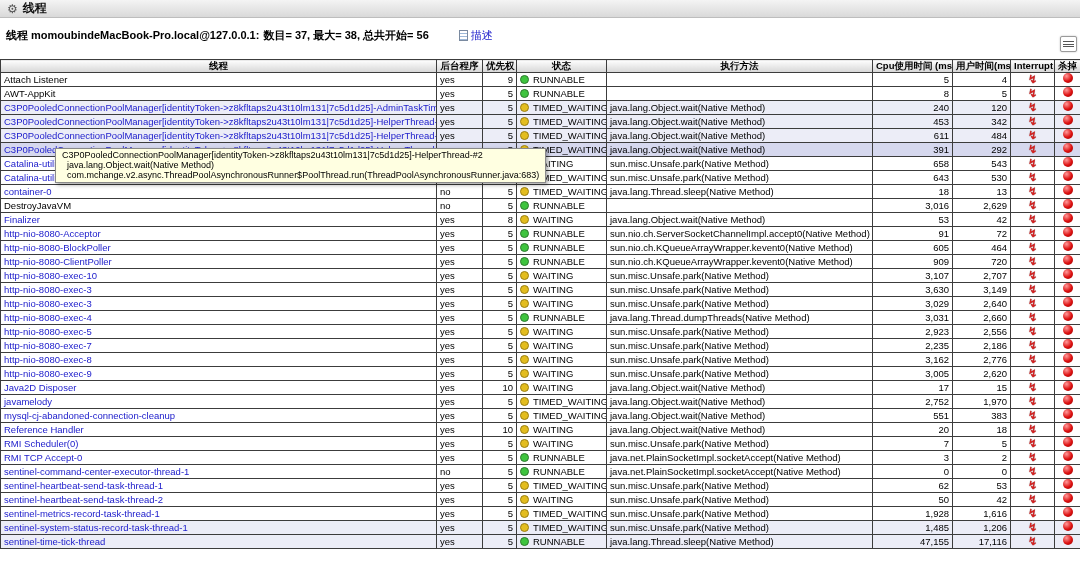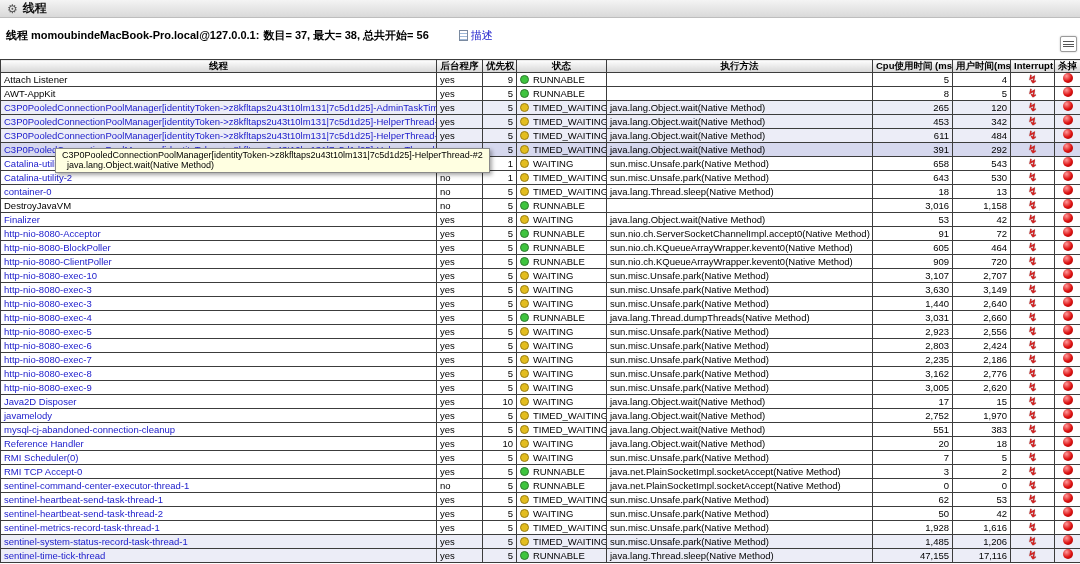--- a/index.html
+++ b/index.html
@@ -125,21 +125,21 @@
         <td class="c-num">5</td>
         <td class="c-icon"><span class="intr">↯</span></td>
         <td class="c-icon"><span class="kill"></span></td>
       </tr>
       <tr class="sh">
         <td class="c-thread"><span class="lnk">C3P0PooledConnectionPoolManager[identityToken-&gt;z8kfltaps2u43t10lm131|7c5d1d25]-AdminTaskTimer</span></td>
         <td class="c-daemon">yes</td>
         <td class="c-priority">5</td>
         <td class="c-state"><span class="bullet wait"></span><span>TIMED_WAITING</span></td>
         <td class="c-method">java.lang.Object.wait(Native Method)</td>
-        <td class="c-num">265</td>
+        <td class="c-num">240</td>
         <td class="c-num">120</td>
         <td class="c-icon"><span class="intr">↯</span></td>
         <td class="c-icon"><span class="kill"></span></td>
       </tr>
       <tr class="sh">
         <td class="c-thread"><span class="lnk">C3P0PooledConnectionPoolManager[identityToken-&gt;z8kfltaps2u43t10lm131|7c5d1d25]-HelperThread-#0</span></td>
         <td class="c-daemon">yes</td>
         <td class="c-priority">5</td>
         <td class="c-state"><span class="bullet wait"></span><span>TIMED_WAITING</span></td>
         <td class="c-method">java.lang.Object.wait(Native Method)</td>
@@ -203,21 +203,21 @@
         <td class="c-icon"><span class="intr">↯</span></td>
         <td class="c-icon"><span class="kill"></span></td>
       </tr>
       <tr>
         <td class="c-thread"><span>DestroyJavaVM</span></td>
         <td class="c-daemon">no</td>
         <td class="c-priority">5</td>
         <td class="c-state"><span class="bullet run"></span><span>RUNNABLE</span></td>
         <td class="c-method"></td>
         <td class="c-num">3,016</td>
-        <td class="c-num">1,158</td>
+        <td class="c-num">2,629</td>
         <td class="c-icon"><span class="intr">↯</span></td>
         <td class="c-icon"><span class="kill"></span></td>
       </tr>
       <tr>
         <td class="c-thread"><span class="lnk">Finalizer</span></td>
         <td class="c-daemon">yes</td>
         <td class="c-priority">8</td>
         <td class="c-state"><span class="bullet wait"></span><span>WAITING</span></td>
         <td class="c-method">java.lang.Object.wait(Native Method)</td>
         <td class="c-num">53</td>
@@ -279,21 +279,21 @@
         <td class="c-num">3,149</td>
         <td class="c-icon"><span class="intr">↯</span></td>
         <td class="c-icon"><span class="kill"></span></td>
       </tr>
       <tr>
         <td class="c-thread"><span class="lnk">http-nio-8080-exec-3</span></td>
         <td class="c-daemon">yes</td>
         <td class="c-priority">5</td>
         <td class="c-state"><span class="bullet wait"></span><span>WAITING</span></td>
         <td class="c-method">sun.misc.Unsafe.park(Native Method)</td>
-        <td class="c-num">1,440</td>
+        <td class="c-num">3,029</td>
         <td class="c-num">2,640</td>
         <td class="c-icon"><span class="intr">↯</span></td>
         <td class="c-icon"><span class="kill"></span></td>
       </tr>
       <tr>
         <td class="c-thread"><span class="lnk">http-nio-8080-exec-4</span></td>
         <td class="c-daemon">yes</td>
         <td class="c-priority">5</td>
         <td class="c-state"><span class="bullet run"></span><span>RUNNABLE</span></td>
         <td class="c-method">java.lang.Thread.dumpThreads(Native Method)</td>
@@ -307,31 +307,20 @@
         <td class="c-daemon">yes</td>
         <td class="c-priority">5</td>
         <td class="c-state"><span class="bullet wait"></span><span>WAITING</span></td>
         <td class="c-method">sun.misc.Unsafe.park(Native Method)</td>
         <td class="c-num">2,923</td>
         <td class="c-num">2,556</td>
         <td class="c-icon"><span class="intr">↯</span></td>
         <td class="c-icon"><span class="kill"></span></td>
       </tr>
       <tr>
-        <td class="c-thread"><span class="lnk">http-nio-8080-exec-6</span></td>
-        <td class="c-daemon">yes</td>
-        <td class="c-priority">5</td>
-        <td class="c-state"><span class="bullet wait"></span><span>WAITING</span></td>
-        <td class="c-method">sun.misc.Unsafe.park(Native Method)</td>
-        <td class="c-num">2,803</td>
-        <td class="c-num">2,424</td>
-        <td class="c-icon"><span class="intr">↯</span></td>
-        <td class="c-icon"><span class="kill"></span></td>
-      </tr>
-      <tr>
         <td class="c-thread"><span class="lnk">http-nio-8080-exec-7</span></td>
         <td class="c-daemon">yes</td>
         <td class="c-priority">5</td>
         <td class="c-state"><span class="bullet wait"></span><span>WAITING</span></td>
         <td class="c-method">sun.misc.Unsafe.park(Native Method)</td>
         <td class="c-num">2,235</td>
         <td class="c-num">2,186</td>
         <td class="c-icon"><span class="intr">↯</span></td>
         <td class="c-icon"><span class="kill"></span></td>
       </tr>
@@ -488,13 +477,14 @@
         <td class="c-num">17,116</td>
         <td class="c-icon"><span class="intr">↯</span></td>
         <td class="c-icon"><span class="kill"></span></td>
       </tr>
     </tbody>
 </table>
 
 <div class="tooltip">
     <div class="tline">C3P0PooledConnectionPoolManager[identityToken-&gt;z8kfltaps2u43t10lm131|7c5d1d25]-HelperThread-#2</div>
     <div class="tline indent">java.lang.Object.wait(Native Method)</div>
+    <div class="tline indent">com.mchange.v2.async.ThreadPoolAsynchronousRunner$PoolThread.run(ThreadPoolAsynchronousRunner.java:683)</div>
   </div>
 
 </body></html>

